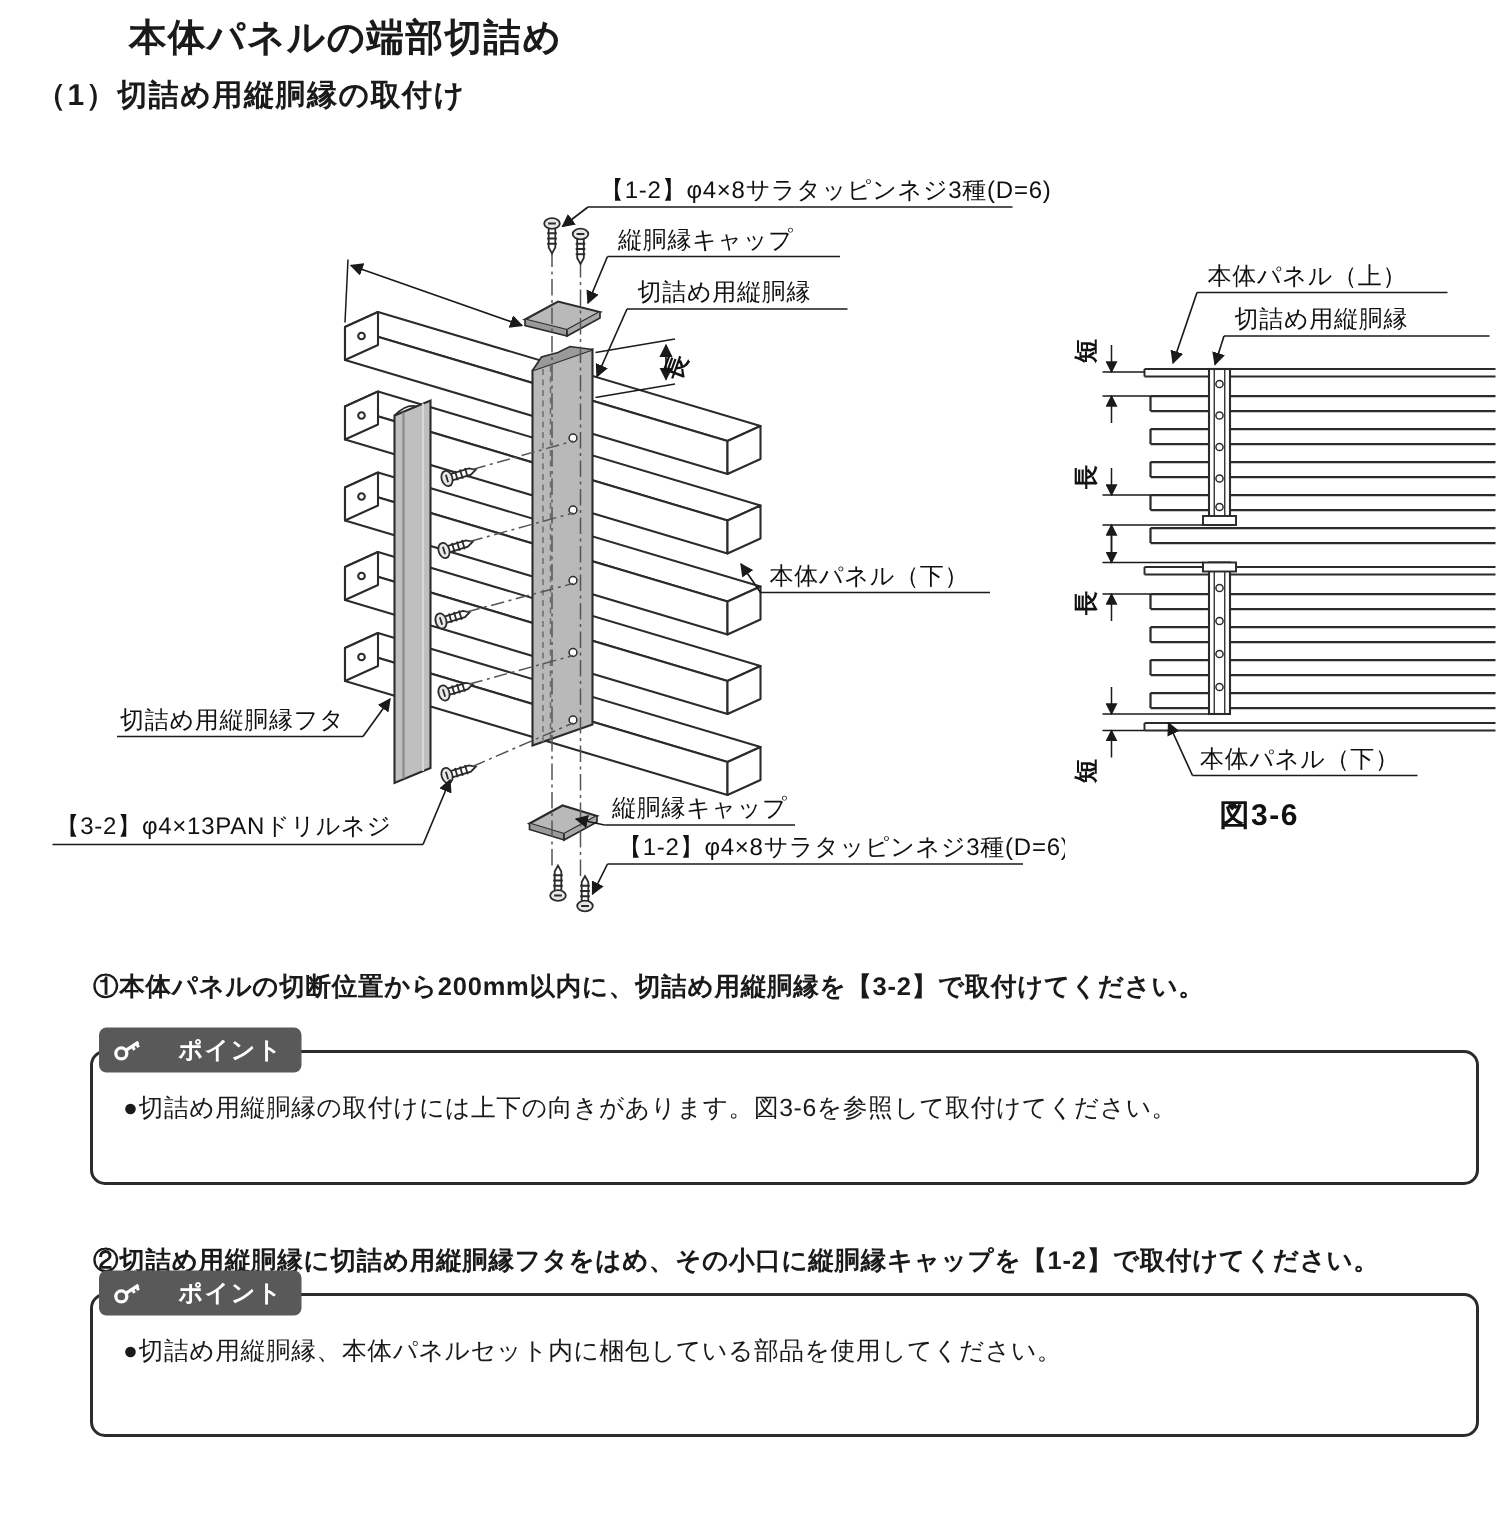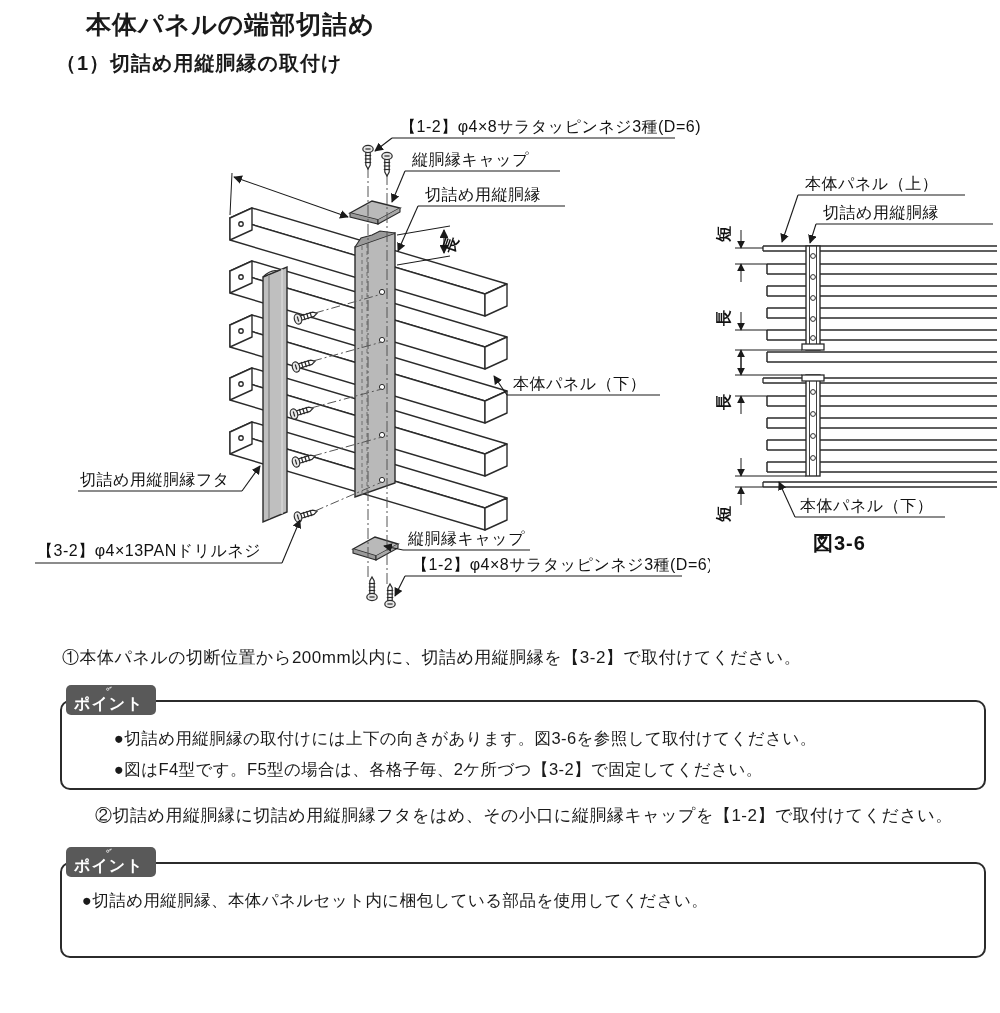--- a/index.html
+++ b/index.html
@@ -3,37 +3,36 @@
 <meta charset="utf-8">
 <style>
   html,body{margin:0;padding:0;}
   body{
     width:1000px;height:1013px;position:relative;background:#fff;
     font-family:"Liberation Sans",sans-serif;color:#1a1a1a;
     overflow:hidden;
   }
   .abs{position:absolute;}
   .page-title{left:86px;top:8px;font-size:25px;font-weight:bold;letter-spacing:1px;}
-  .section-heading{left:24px;top:50px;font-size:20px;font-weight:bold;letter-spacing:1px;margin-left:32px;}
-  .step{left:62px;font-size:17px;letter-spacing:.5px;white-space:nowrap;}
+  .section-heading{left:24px;top:50px;font-size:20px;font-weight:bold;letter-spacing:1px;}
+  .step{left:62px;font-size:17px;letter-spacing:.5px;white-space:nowrap;font-weight:bold;}
   .step1{top:646px;}
-  .step2{top:804px;margin-left:33px;}
+  .step2{top:829px;}
   .point-box{
     left:60px;width:926px;border:2px solid #2b2b2b;border-radius:10px;
     background:#fff;box-sizing:border-box;
   }
-  .pbox1{top:700px;height:90px;padding-left:32px;}
+  .pbox1{top:700px;height:90px;}
   .pbox2{top:862px;height:96px;}
   .point-box .items{margin:0;padding:26px 0 0 20px;}
   .point-box p{margin:0 0 9px 0;font-size:16.5px;letter-spacing:.4px;white-space:nowrap;}
   .point-badge{
     left:66px;height:30px;background:#595959;border-radius:5px;
-    display:flex;align-items:center;gap:2px;padding:0 12px 0 8px;
+    display:flex;align-items:center;gap:23px;padding:0 12px 0 8px;
     z-index:3;
-    flex-direction:column;
   }
   .pbadge1{top:685px;}
   .pbadge2{top:847px;}
   .point-badge .badge-label{color:#fff;font-size:16px;font-weight:bold;letter-spacing:1px;}
   svg text{font-family:"Liberation Sans",sans-serif;fill:#111;}
   .lbl{font-size:16px;letter-spacing:.5px;}
   .dim{font-size:16px;font-weight:bold;}
   .cap-label{font-size:20px;font-weight:bold;letter-spacing:1px;}
 </style>
 </head>
@@ -281,21 +280,20 @@
     <circle cx="7.5" cy="14.5" r="4" fill="none" stroke="#fff" stroke-width="2.4"></circle>
     <line x1="10.8" y1="12.2" x2="20" y2="6.2" stroke="#fff" stroke-width="2.4"></line>
     <line x1="15.5" y1="9" x2="17" y2="12" stroke="#fff" stroke-width="2.2"></line>
     <line x1="18.5" y1="7" x2="20" y2="10" stroke="#fff" stroke-width="2.2"></line>
   </svg>
   <span class="badge-label">ポイント</span>
 </div>
 <div class="abs point-box pbox1">
   <div class="items">
     <p>●切詰め用縦胴縁の取付けには上下の向きがあります。図3-6を参照して取付けてください。</p>
-    <p>●図はF4型です。F5型の場合は、各格子毎、2ケ所づつ【3-2】で固定してください。</p>
   </div>
 </div>
 
 <div class="abs step step2">②切詰め用縦胴縁に切詰め用縦胴縁フタをはめ、その小口に縦胴縁キャップを【1-2】で取付けてください。</div>
 
 <div class="abs point-badge pbadge2">
   <svg width="22" height="22" viewBox="0 0 24 24">
     <circle cx="7.5" cy="14.5" r="4" fill="none" stroke="#fff" stroke-width="2.4"></circle>
     <line x1="10.8" y1="12.2" x2="20" y2="6.2" stroke="#fff" stroke-width="2.4"></line>
     <line x1="15.5" y1="9" x2="17" y2="12" stroke="#fff" stroke-width="2.2"></line>

